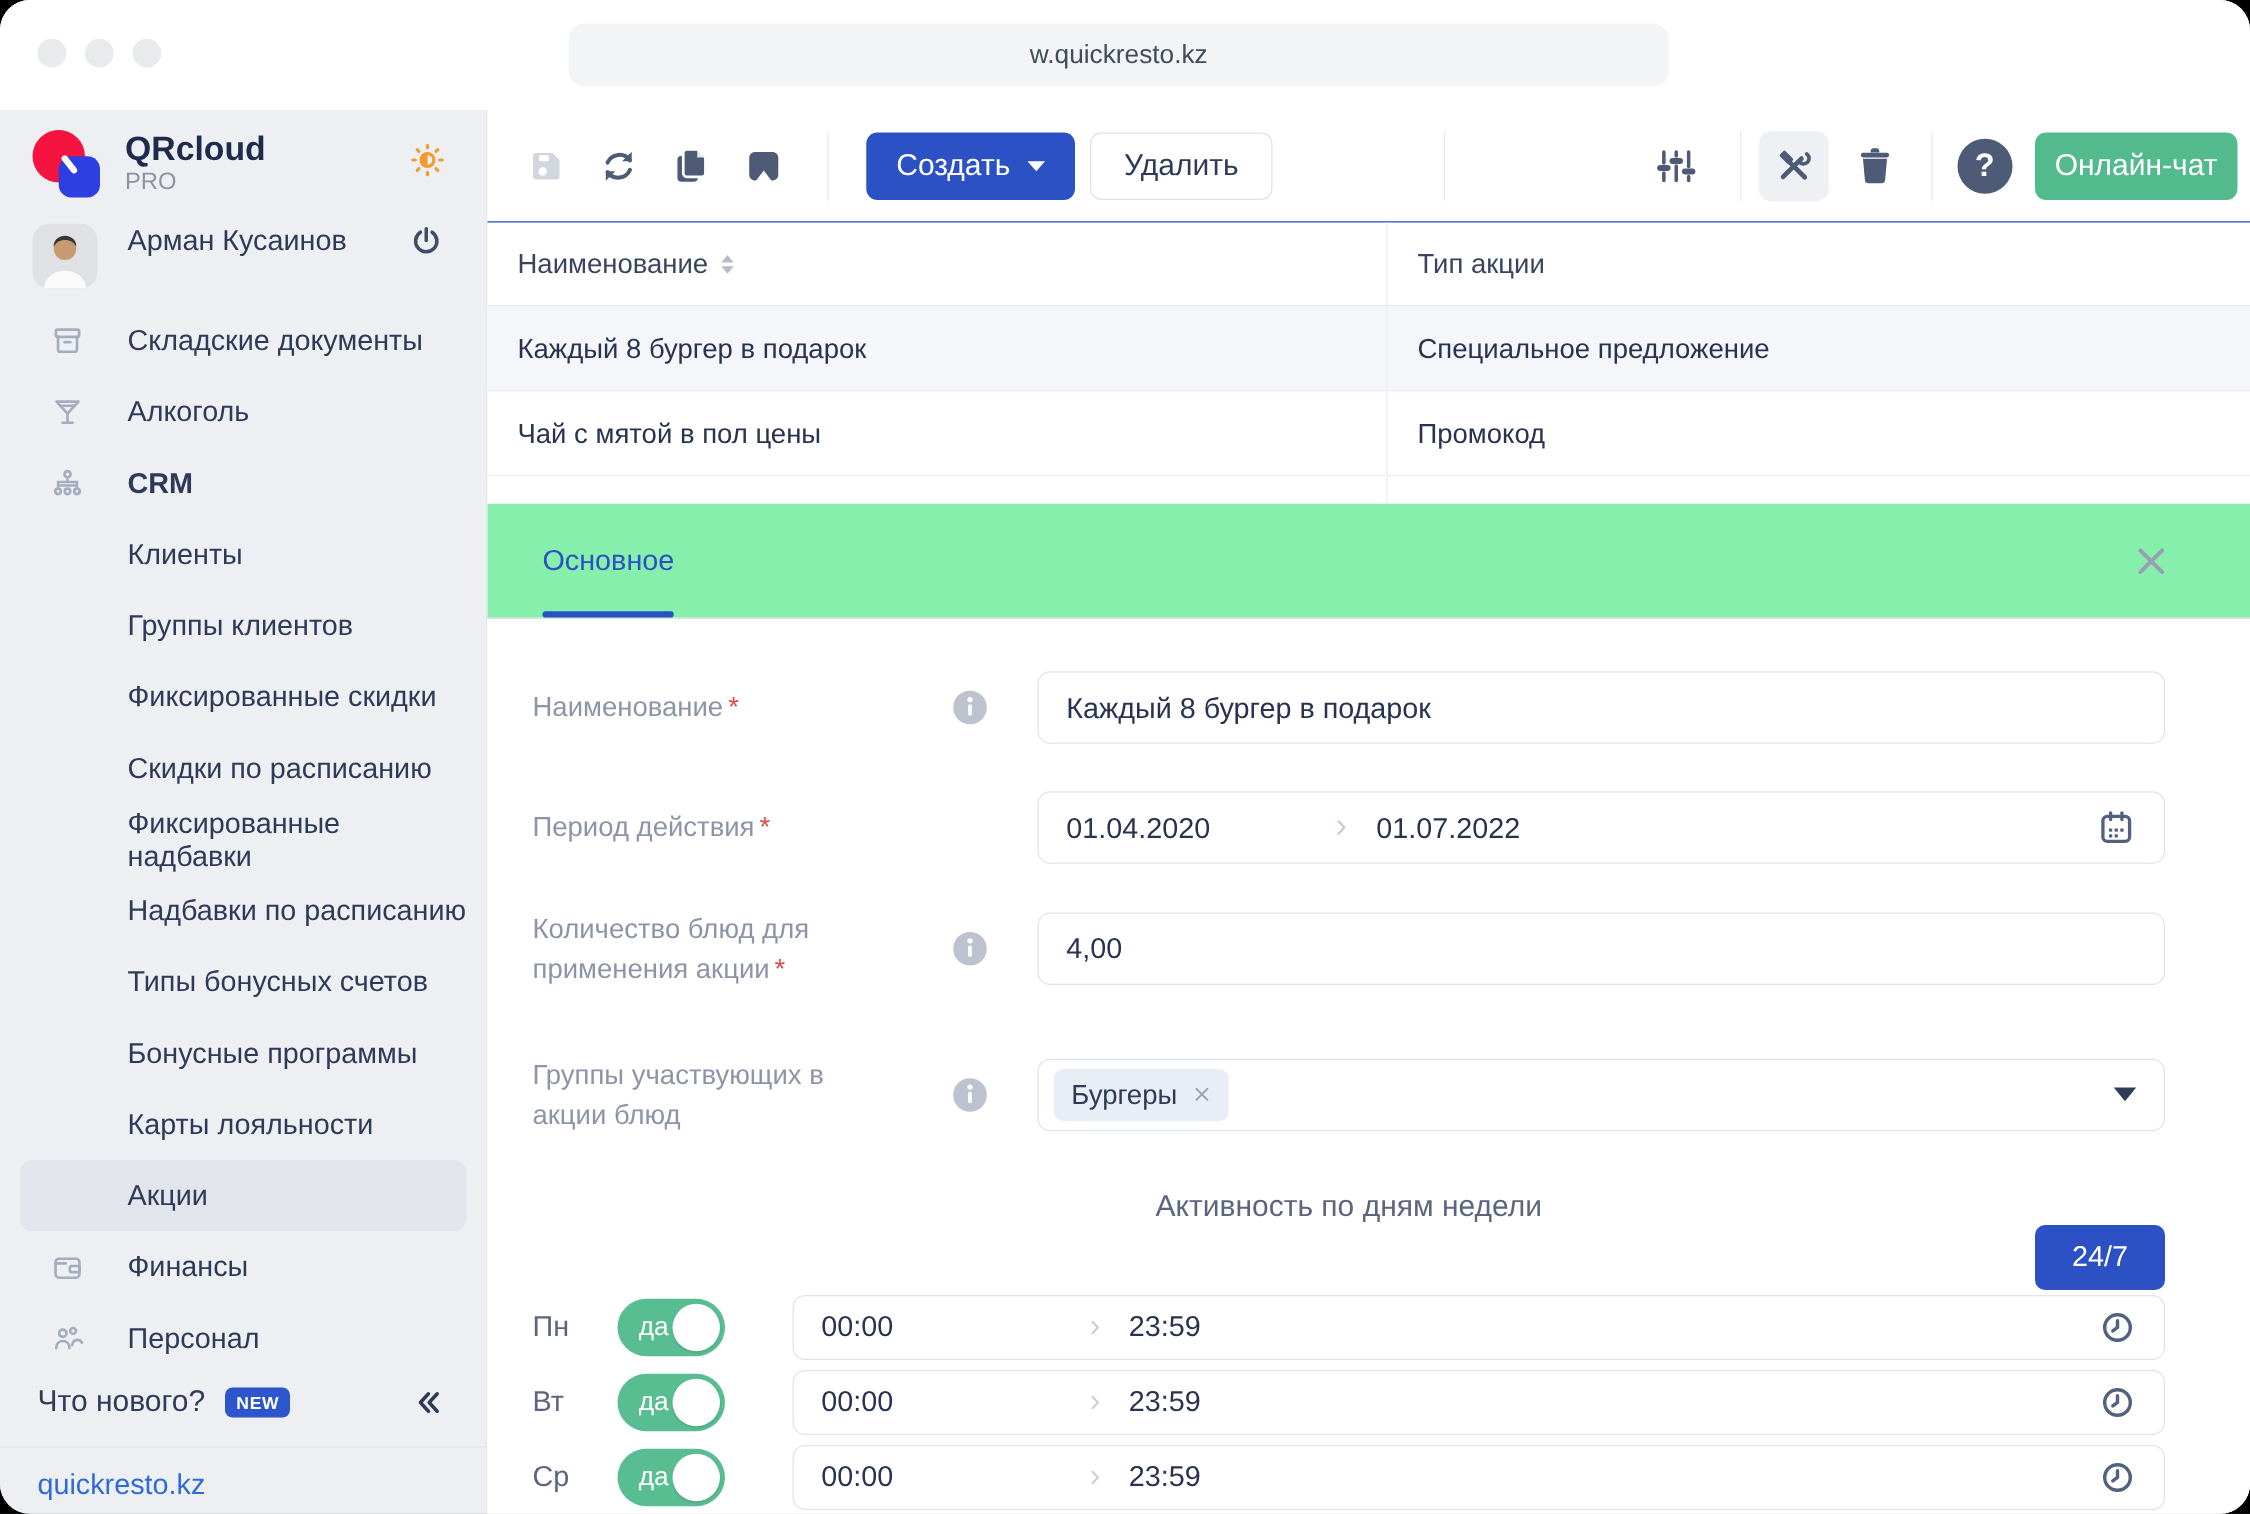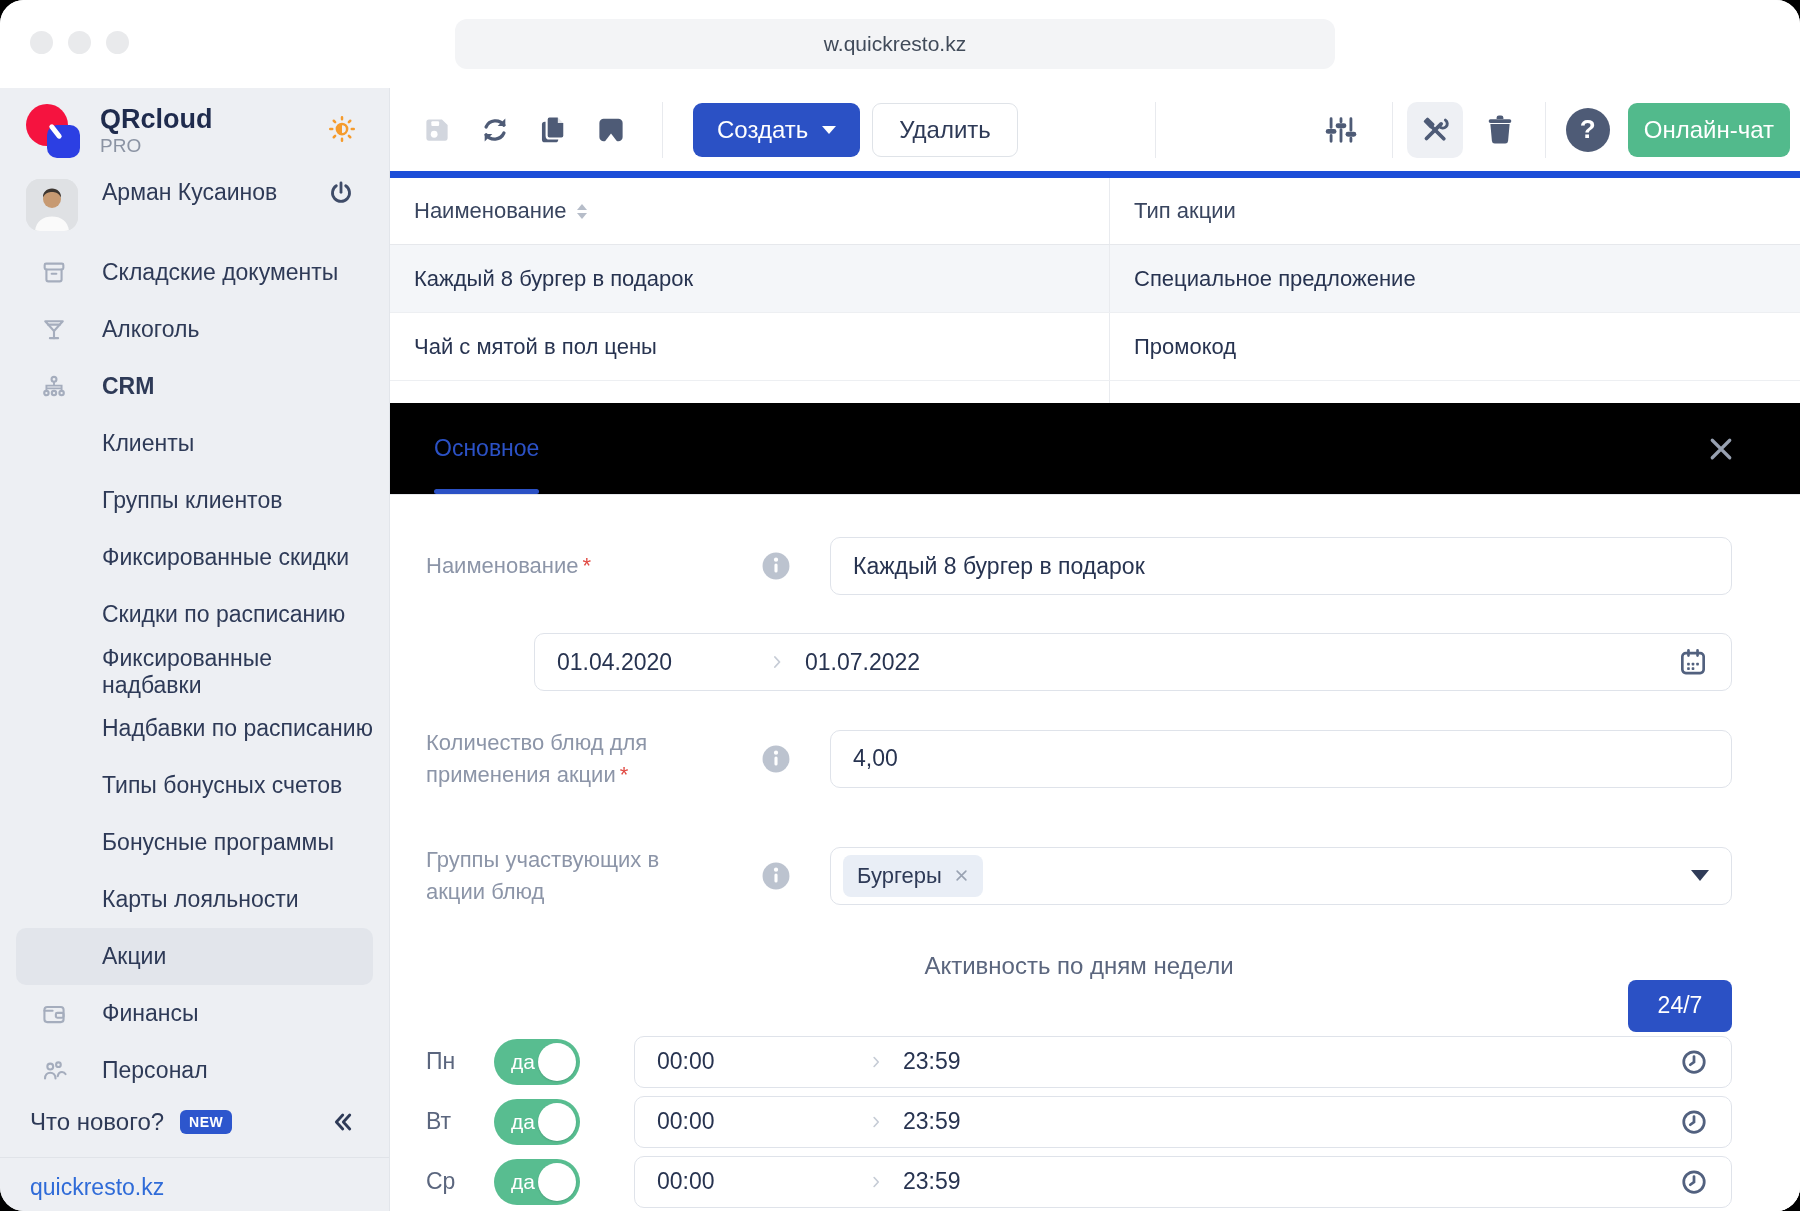--- a/index.html
+++ b/index.html
@@ -45,21 +45,21 @@
   .mi.active{background:#e2e5eb;}
   .sidebar-bottom{margin-top:auto;padding-bottom:10px;}
   .whats-new{display:flex;align-items:center;height:46px;padding:0 34px 0 30px;font-size:24px;color:var(--c-text_dark,#2e3a57);}
   .badge-new{margin-left:16px;background:var(--c-badge_blue,#2d56cd);color:#fff;font-size:14px;font-weight:bold;
     letter-spacing:.5px;border-radius:6px;padding:5px 9px;line-height:1;}
   .whats-new .collapse{margin-left:auto;color:#2e3a57;display:flex;cursor:pointer;}
   .sb-divider{height:1px;background:#e0e3e8;margin:12px 0 0;}
   .site-link{display:block;padding:16px 0 0 30px;font-size:23px;color:var(--c-link_blue,#2f6bd8);text-decoration:none;cursor:pointer;}
 
   
-  .toolbar{height:90px;display:flex;align-items:center;border-bottom:7px solid #1d4ed8;padding:0 8px 0 26px;flex-shrink:0;}
+  .toolbar{height:90px;display:flex;align-items:center;border-bottom:1px solid #1d4ed8;padding:0 8px 0 26px;flex-shrink:0;}
   .tb-icon{width:42px;height:42px;display:flex;align-items:center;justify-content:center;border-radius:8px;
     color:var(--c-icon_slate,#4e5b76);cursor:pointer;margin-right:16px;flex-shrink:0;}
   .tb-icon.disabled{color:#d2d6de;cursor:default;}
   .tb-icon.boxed{background:#eef0f4;width:56px;height:56px;border-radius:10px;}
   .tb-sep{width:1px;height:56px;background:#e8eaee;margin:0 14px;flex-shrink:0;}
   .btn{height:54px;border-radius:9px;display:flex;align-items:center;justify-content:center;
     font-size:24px;cursor:pointer;flex-shrink:0;}
   .btn-primary{background:var(--c-accent,#2b51c5);color:#fff;padding:0 24px;margin:0 12px 0 16px;}
   .btn-ghost{background:#fff;border:1.5px solid #dfe3e8;color:var(--c-text_dark,#2e3a57);padding:0 26px;}
   .btn-chat{background:var(--c-green,#52ba8c);color:#fff;padding:0 16px;margin-left:18px;margin-right:2px;}
@@ -77,21 +77,21 @@
   .thead{height:67px;border-bottom:1px solid #e6e8ec;font-size:22px;color:#39455f;}
   .trow{height:68px;border-bottom:1px solid #edeff2;font-size:22px;color:#273350;cursor:pointer;}
   .trow.selected{background:#f4f6f9;}
   .tstrip{height:22px;}
   .sort{display:inline-flex;flex-direction:column;gap:3px;margin-left:10px;}
   .sort i{width:0;height:0;border-left:5px solid transparent;border-right:5px solid transparent;}
   .sort .up{border-bottom:6px solid #b6bdc9;}
   .sort .dn{border-top:6px solid #b6bdc9;}
 
   
-  .tabbar{position:relative;height:92px;background:#000000;border-bottom:1px solid #e6e8ec;
+  .tabbar{position:relative;height:92px;background:#86efac;border-bottom:1px solid #e6e8ec;
     display:flex;align-items:center;padding:0 64px 0 44px;flex-shrink:0;}
   .tab{position:relative;height:100%;display:flex;align-items:center;font-size:23px;
     color:var(--c-accent,#2b51c5);cursor:pointer;}
   .tab .underline{position:absolute;left:0;bottom:0;width:100%;height:5px;border-radius:3px;
     background:var(--c-accent,#2b51c5);}
   .tab-close{margin-left:auto;color:#97a0b0;cursor:pointer;display:flex;}
 
   .form-body{flex:1;background:#fff;padding:0 68px 0 36px;overflow:hidden;}
   .frow{display:flex;align-items:center;}
   .flabel{width:296px;font-size:22px;color:var(--c-text_gray,#8c95a8);line-height:1.45;flex-shrink:0;}
@@ -427,20 +427,23 @@
                   <circle cx="12" cy="12" r="9.5" fill="#bcc3cf"></circle>
                   <rect x="10.9" y="10.2" width="2.2" height="6.4" rx="1.1" fill="#fff"></rect>
                   <circle cx="12" cy="7.5" r="1.5" fill="#fff"></circle>
                 </svg>
               </span>
           </div>
           <input class="tbox" value="Каждый 8 бургер в подарок" style="">
         </div>
 
         <div class="frow mt38">
+          <div class="flabel">
+            <span>Период действия</span><span class="req">*</span>
+          </div>
           <div class="finfo"></div>
           <div class="tbox range">
             <span class="from">01.04.2020</span>
             <span class="chev">
                 <svg width="20" height="20" viewBox="0 0 24 24" fill="none" stroke="currentColor" stroke-width="2.2" stroke-linecap="round" stroke-linejoin="round">
                   <path d="M9.5 6l5.5 6-5.5 6"></path>
                 </svg>
               </span>
             <span class="to">01.07.2022</span>
             <span class="end-icon">

